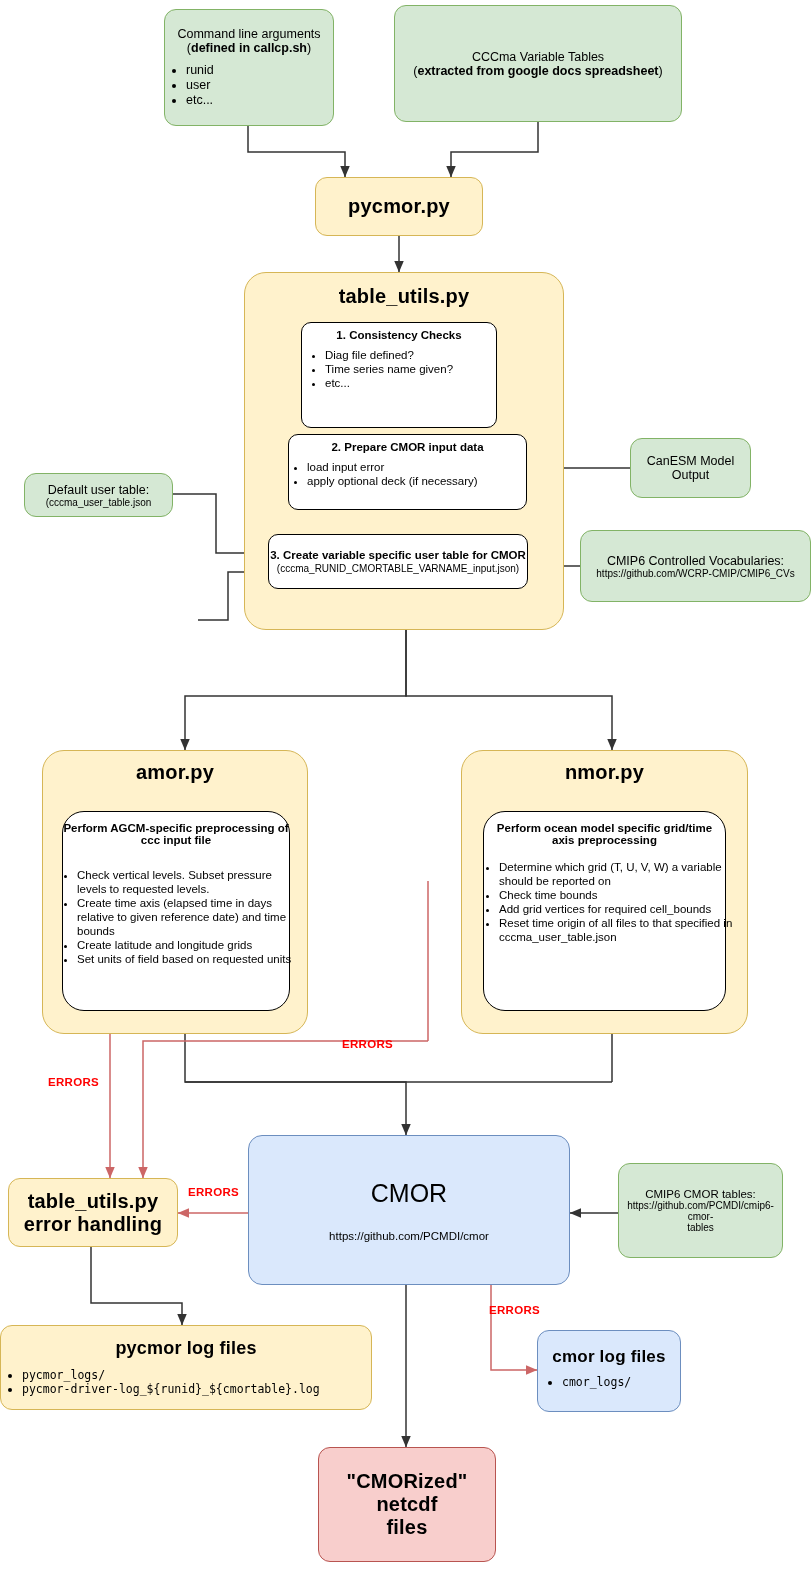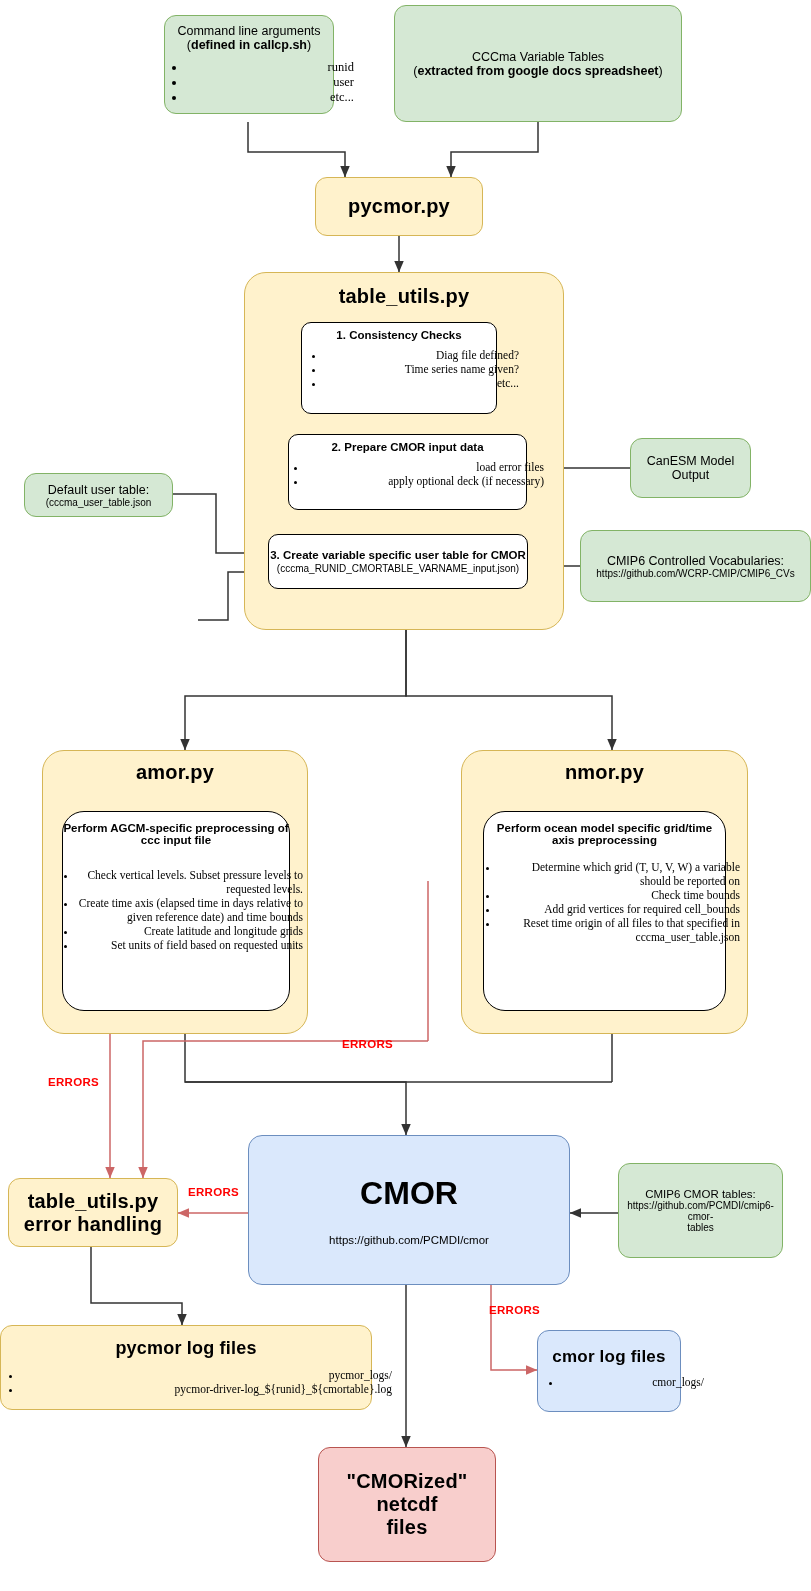--- a/index.html
+++ b/index.html
@@ -11,26 +11,26 @@
 
   .box{position:absolute;box-sizing:border-box;border-radius:12px;
        display:flex;flex-direction:column;align-items:center;justify-content:center;
        text-align:center;}
   .green{background:#d5e8d4;border:1.3px solid #82b366;}
   .yellow{background:#fff2cc;border:1.3px solid #d6b656;}
   .blue{background:#dae8fc;border:1.3px solid #6c8ebf;}
   .red{background:#f8cecc;border:1.3px solid #b85450;}
   .white{background:#ffffff;border:1.6px solid #000000;}
   .big{font-size:20px;font-weight:bold;letter-spacing:.2px;}
-  .huge{font-size:32px;font-weight:bold;}
+  .huge{font-size:25px;font-weight:normal;}
   .sm{font-size:11.5px;}
   .xsm{font-size:10px;}
   .mid{font-size:12.5px;}
 
-  ul.bl{margin:4px 0 0 0;padding:0 0 0 20px;text-align:right;list-style:disc;font-family:Liberation Serif, serif;}
+  ul.bl{margin:4px 0 0 0;padding:0 0 0 20px;text-align:left;list-style:disc;}
   ul.bl li{margin:0;padding:0;line-height:1.22;}
 
   .lbl-err{position:absolute;color:#ff0000;font-weight:bold;font-size:11.5px;
            letter-spacing:.3px;white-space:nowrap;}
   .mono{font-family:"DejaVu Sans Mono", monospace;}
   .hdr{font-weight:bold;}
 </style>
 </head>
 <body>
 
@@ -91,21 +91,21 @@
       <path d="M248,1213 L178,1213"></path>
 
       <path d="M491,1285 L491,1370 L537,1370"></path>
     </g>
 
     <g stroke="#cc6666" stroke-width="1.5" fill="none">
       <path d="M428,881 L428,1041"></path>
     </g>
   </svg>
 
-  <div class="box green" style="left:164px;top:15px;width:170px;height:99px;">
+  <div class="box green" style="left:164px;top:9px;width:170px;height:117px;">
     <div class="mid">Command line arguments</div>
     <div class="mid">(<b>defined in callcp.sh</b>)</div>
     <ul class="bl mid" style="width:100%;padding-left:42px;margin-top:8px;">
       <li>runid</li>
       <li>user</li>
       <li>etc...</li>
     </ul>
   </div>
 
   <div class="box green" style="left:394px;top:5px;width:288px;height:117px;">
@@ -114,33 +114,33 @@
   </div>
 
   <div class="box yellow" style="left:315px;top:177px;width:168px;height:59px;">
     <div class="big">pycmor.py</div>
   </div>
 
   <div class="box yellow" style="left:244px;top:272px;width:320px;height:358px;border-radius:22px;justify-content:flex-start;padding-top:12px;">
     <div class="big" style="margin-bottom:6px;">table_utils.py</div>
   </div>
 
-  <div class="box white" style="left:301px;top:322px;width:196px;height:92px;border-radius:10px;justify-content:flex-start;padding-top:6px;">
+  <div class="box white" style="left:301px;top:322px;width:196px;height:106px;border-radius:10px;justify-content:flex-start;padding-top:6px;">
     <div class="sm hdr">1. Consistency Checks</div>
     <ul class="bl sm" style="width:100%;padding-left:46px;margin-top:7px;">
       <li>Diag file defined?</li>
       <li>Time series name given?</li>
       <li>etc...</li>
     </ul>
   </div>
 
   <div class="box white" style="left:288px;top:434px;width:239px;height:76px;border-radius:10px;justify-content:flex-start;padding-top:6px;">
     <div class="sm hdr">2. Prepare CMOR input data</div>
     <ul class="bl sm" style="width:100%;padding-left:36px;margin-top:7px;">
-      <li>load error files</li>
+      <li>load input error</li>
       <li>apply optional deck (if necessary)</li>
     </ul>
   </div>
 
   <div class="box white" style="left:268px;top:534px;width:260px;height:55px;border-radius:10px;">
     <div class="sm hdr">3. Create variable specific user table for CMOR</div>
     <div class="xsm" style="margin-top:2px;">(cccma_RUNID_CMORTABLE_VARNAME_input.json)</div>
   </div>
 
   <div class="box green" style="left:24px;top:473px;width:149px;height:44px;">

